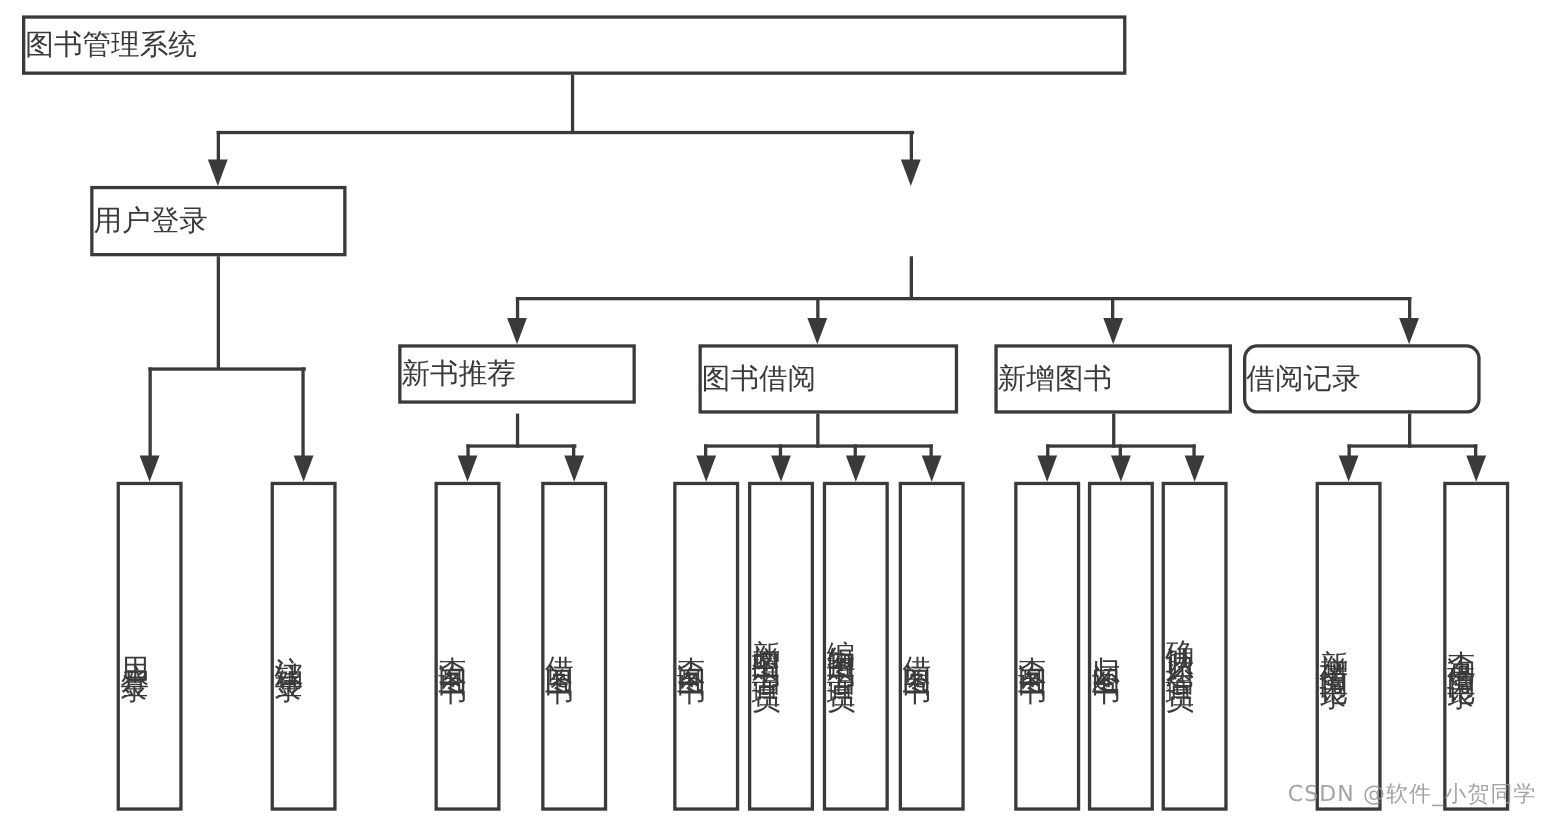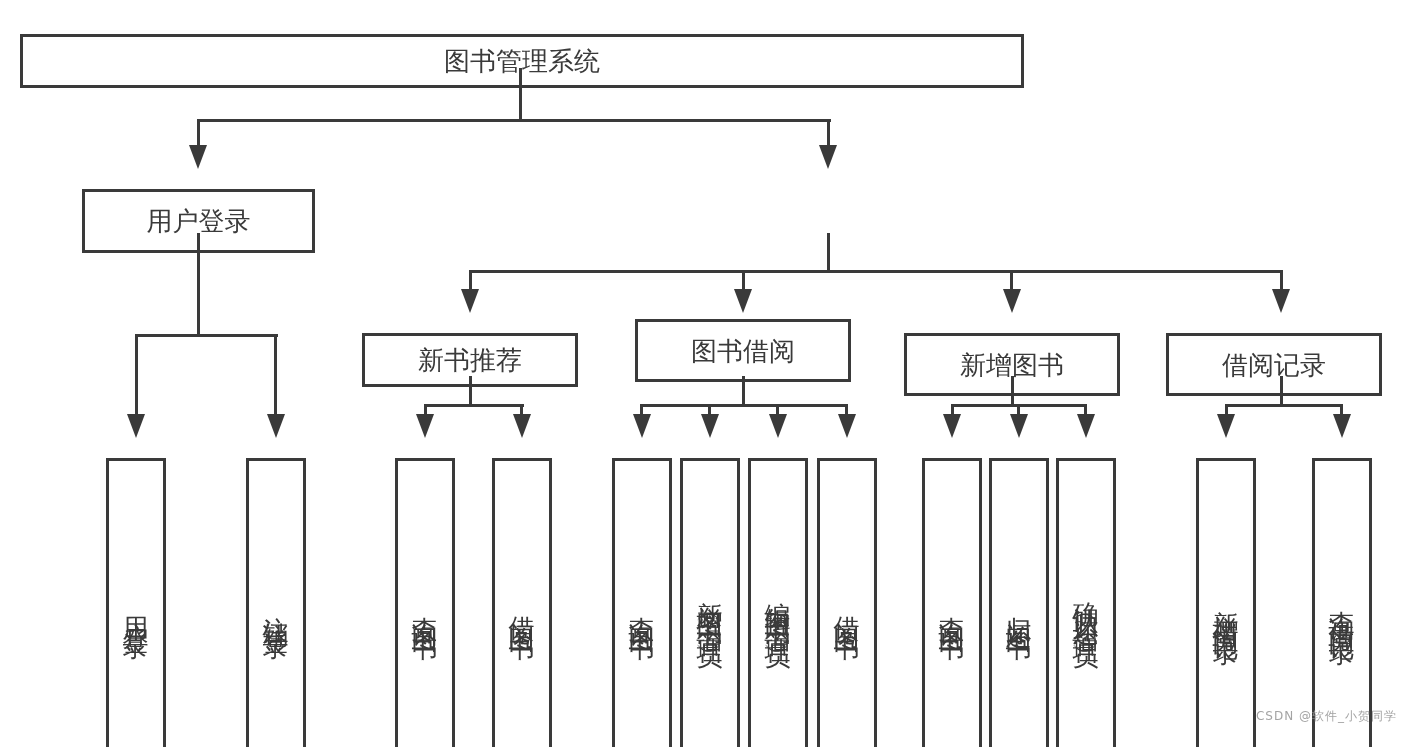--- a/index.html
+++ b/index.html
@@ -15,46 +15,44 @@
     background:var(--bg);
     overflow:hidden;
   }
   .box{
     position:absolute;
     box-sizing:border-box;
     border:3px solid var(--line);
     background:#fff;
     display:flex;
     align-items:center;
-    justify-content:center;
     color:var(--text);
     font-size:26px;
     line-height:1;
     white-space:nowrap;
-    margin-top:20px;
   }
   .leaf span{
     writing-mode:vertical-lr;
     text-orientation:mixed;
     letter-spacing:6px;
     white-space:normal;
     line-height:1;
   }
   .vl{position:absolute;width:3px;background:var(--line);}
   .hl{position:absolute;height:3px;background:var(--line);}
   .arrow{
     position:absolute;width:0;height:0;
     border-left:9px solid transparent;
     border-right:9px solid transparent;
     border-top:24px solid var(--line);
   }
   .watermark{
     position:absolute;
     top:708px;right:8px;
-    font-size:12px;
+    font-size:20px;
     color:rgba(150,150,150,0.88);
     z-index:20;
     white-space:nowrap;
     letter-spacing:1px;
   }
 </style>
 </head>
 <body>
 
 <div class="canvas">
@@ -88,27 +86,27 @@
   <div class="vl" style="left:742px;top:270px;height:23px;"></div>
   <div class="arrow" style="left:734px;top:289px;"></div>
   <div class="vl" style="left:1010px;top:270px;height:23px;"></div>
   <div class="arrow" style="left:1003px;top:289px;"></div>
   <div class="vl" style="left:1280px;top:270px;height:23px;"></div>
   <div class="arrow" style="left:1272px;top:289px;"></div>
 
   <div class="box" style="left:362px;top:313px;width:216px;height:54px;">
     <span>新书推荐</span>
   </div>
-  <div class="box" style="left:635px;top:299px;width:216px;height:63px;">
+  <div class="box" style="left:635px;top:313px;width:236px;height:63px;">
     <span>图书借阅</span>
   </div>
   <div class="box" style="left:904px;top:313px;width:216px;height:63px;">
     <span>新增图书</span>
   </div>
-  <div class="box" style="left:1166px;top:313px;width:216px;height:63px;">
+  <div class="box" style="left:1130px;top:313px;width:216px;height:63px;border-radius:13px;">
     <span>借阅记录</span>
   </div>
 
   <div class="vl" style="left:469px;top:376px;height:31px;"></div>
   <div class="hl" style="left:424px;top:404px;width:100px;"></div>
   <div class="vl" style="left:424px;top:404px;height:14px;"></div>
   <div class="arrow" style="left:416px;top:414px;"></div>
   <div class="vl" style="left:520px;top:404px;height:14px;"></div>
   <div class="arrow" style="left:513px;top:414px;"></div>
 

